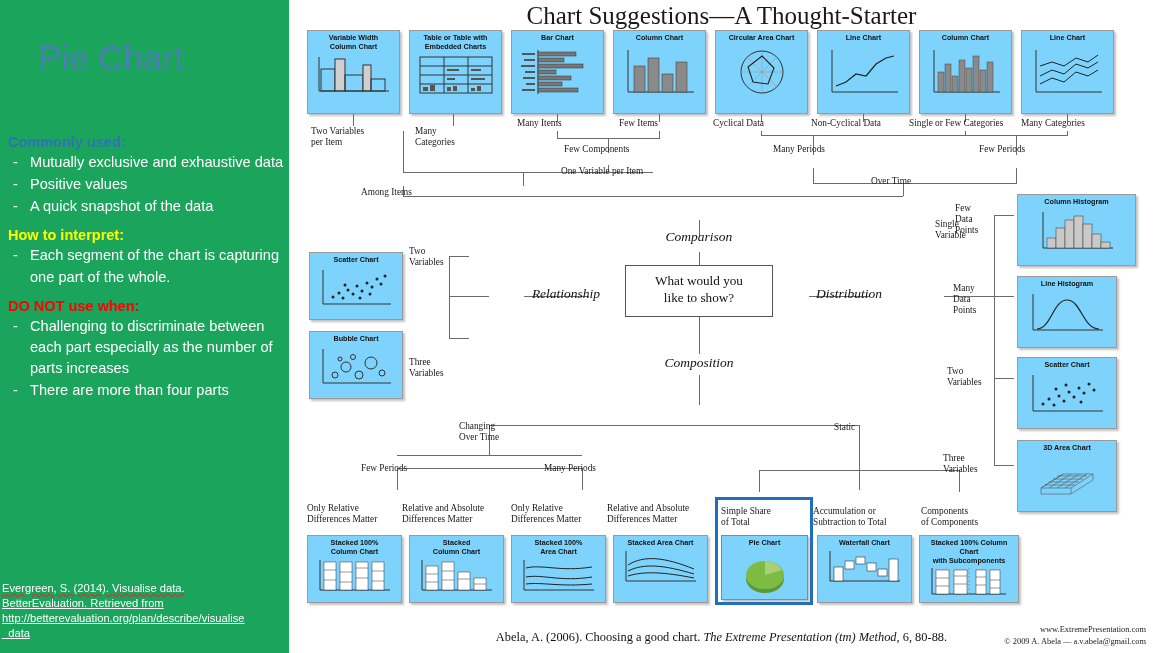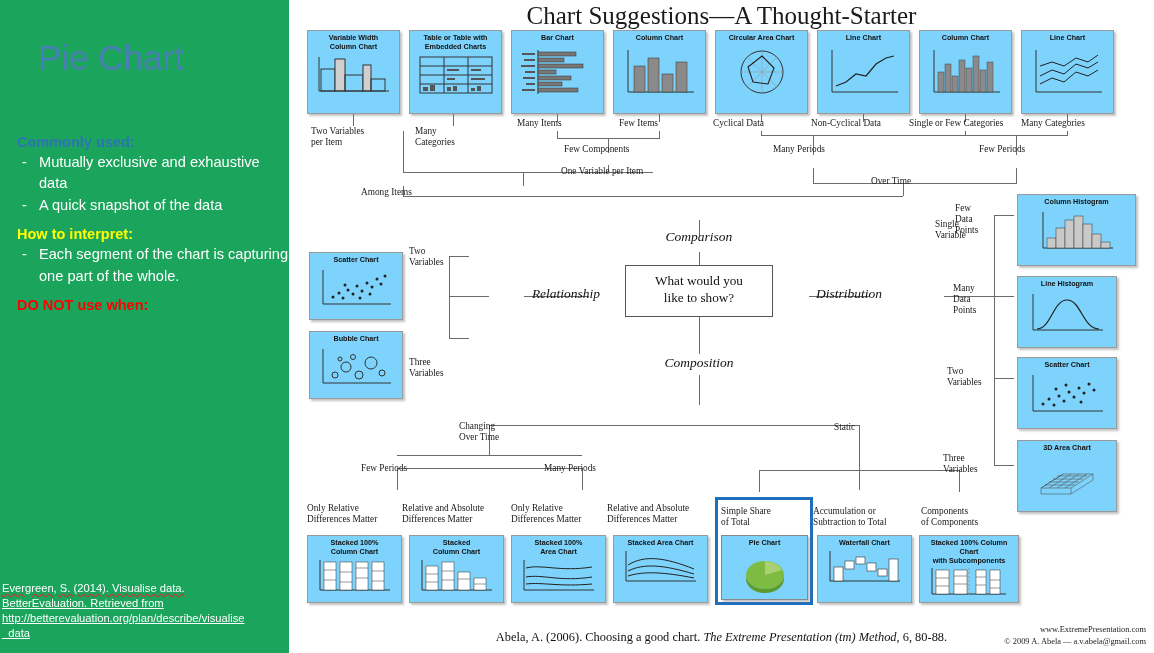--- a/index.html
+++ b/index.html
@@ -24,21 +24,21 @@
   }
   .heading {
     font-size:14.5px; font-weight:bold; margin:0 0 2px 0;
   }
   .h-commonly { color:#2E74B5; }
   .h-interpret { color:#FFFF00; }
   .h-donot { color:#FF0000; }
   #text-blocks {
     position:absolute; left:0px; top:134px; width:289px;
   }
-  .block { margin-bottom:10px; padding-left:17px; }
+  .block { margin-bottom:10px; padding-left:8px; }
   ul.bullets { list-style:none; margin:2px 0 0 0; padding:0; }
   ul.bullets li {
     font-size:14.6px; line-height:1.45; color:#ffffff;
     position:relative; padding-left:22px; margin-bottom:1px;
   }
   ul.bullets li:before {
     content:"-"; position:absolute; left:5px; top:0; color:#ffffff;
   }
   #citation {
     position:absolute; left:2px; bottom:12px; width:285px;
@@ -119,33 +119,38 @@
 
 <div id="left-panel">
   <div id="slide-title">Pie Chart</div>
 
   <div id="text-blocks">
 
     <div class="block">
       <div class="heading h-commonly">Commonly used:</div>
       <ul class="bullets">
         <li>Mutually exclusive and exhaustive data</li>
+        <li>Positive values</li>
         <li>A quick snapshot of the data</li>
       </ul>
     </div>
 
     <div class="block">
       <div class="heading h-interpret">How to interpret:</div>
       <ul class="bullets">
         <li>Each segment of the chart is capturing one part of the whole.</li>
       </ul>
     </div>
 
     <div class="block">
       <div class="heading h-donot">DO NOT use when:</div>
+      <ul class="bullets">
+        <li>Challenging to discriminate between each part especially as the number of parts increases</li>
+        <li>There are more than four parts</li>
+      </ul>
     </div>
   </div>
 
   <div id="citation">
     <span class="redwave">Evergreen, S. (2014). Visualise data.</span><br>
     <span class="lnk redwave">BetterEvaluation. Retrieved from</span><br>
     <span class="lnk">http://betterevaluation.org/plan/describe/visualise</span><br>
     <span class="lnk">_data</span>
   </div>
 </div>

